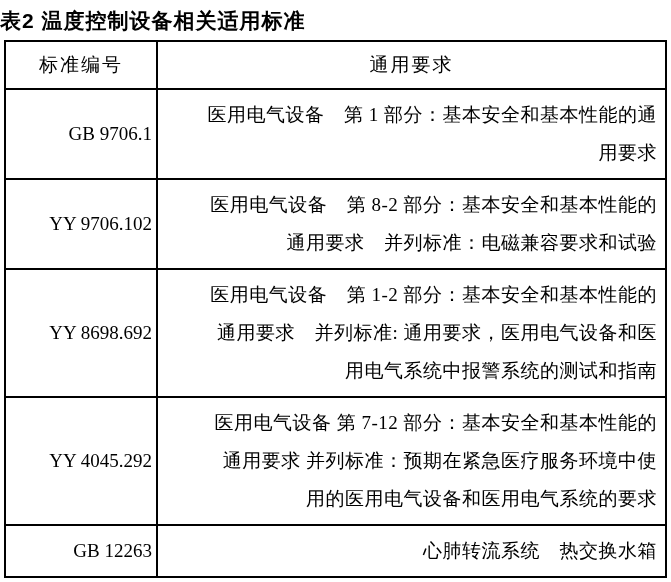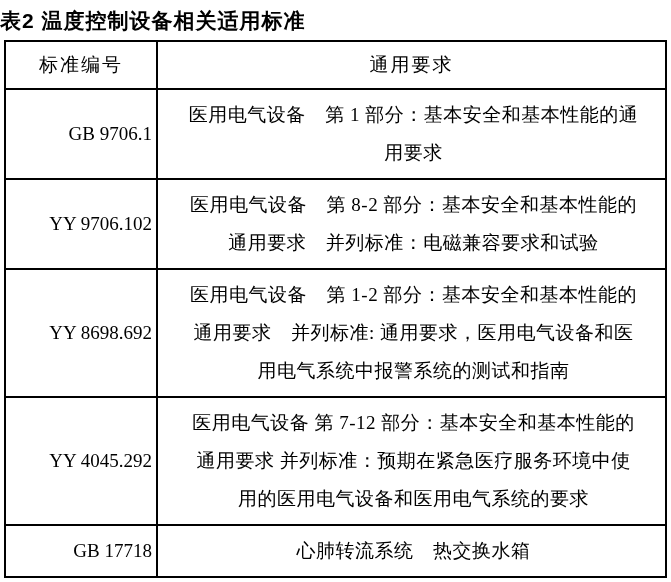--- a/index.html
+++ b/index.html
@@ -41,21 +41,21 @@
     letter-spacing: 2px;
   }
   .code-cell {
     padding: 4px 4px 4px 6px;
     text-align: right;
     font-size: 20px;
     white-space: nowrap;
   }
   .name-cell {
     padding: 6px 8px 6px 12px;
-    text-align: center;
+    text-align: right;
     line-height: 38px;
     white-space: pre-wrap;
     letter-spacing: 0.5px;
   }
   tr.r-2line { height: 88px; }
   tr.r-3line { height: 126px; }
   tr.r-1line { height: 45px; }
 </style>
 </head>
 <body>
@@ -89,17 +89,17 @@
     </tr>
 
     <tr class="r-3line">
       <td class="code-cell">YY 4045.292</td>
       <td class="name-cell">医用电气设备 第 7-12 部分：基本安全和基本性能的
 通用要求 并列标准：预期在紧急医疗服务环境中使
 用的医用电气设备和医用电气系统的要求</td>
     </tr>
 
     <tr class="r-1line">
-      <td class="code-cell">GB 17718</td>
+      <td class="code-cell">GB 12263</td>
       <td class="name-cell">心肺转流系统　热交换水箱</td>
     </tr>
   </tbody>
 </table>
 
 </body></html>

